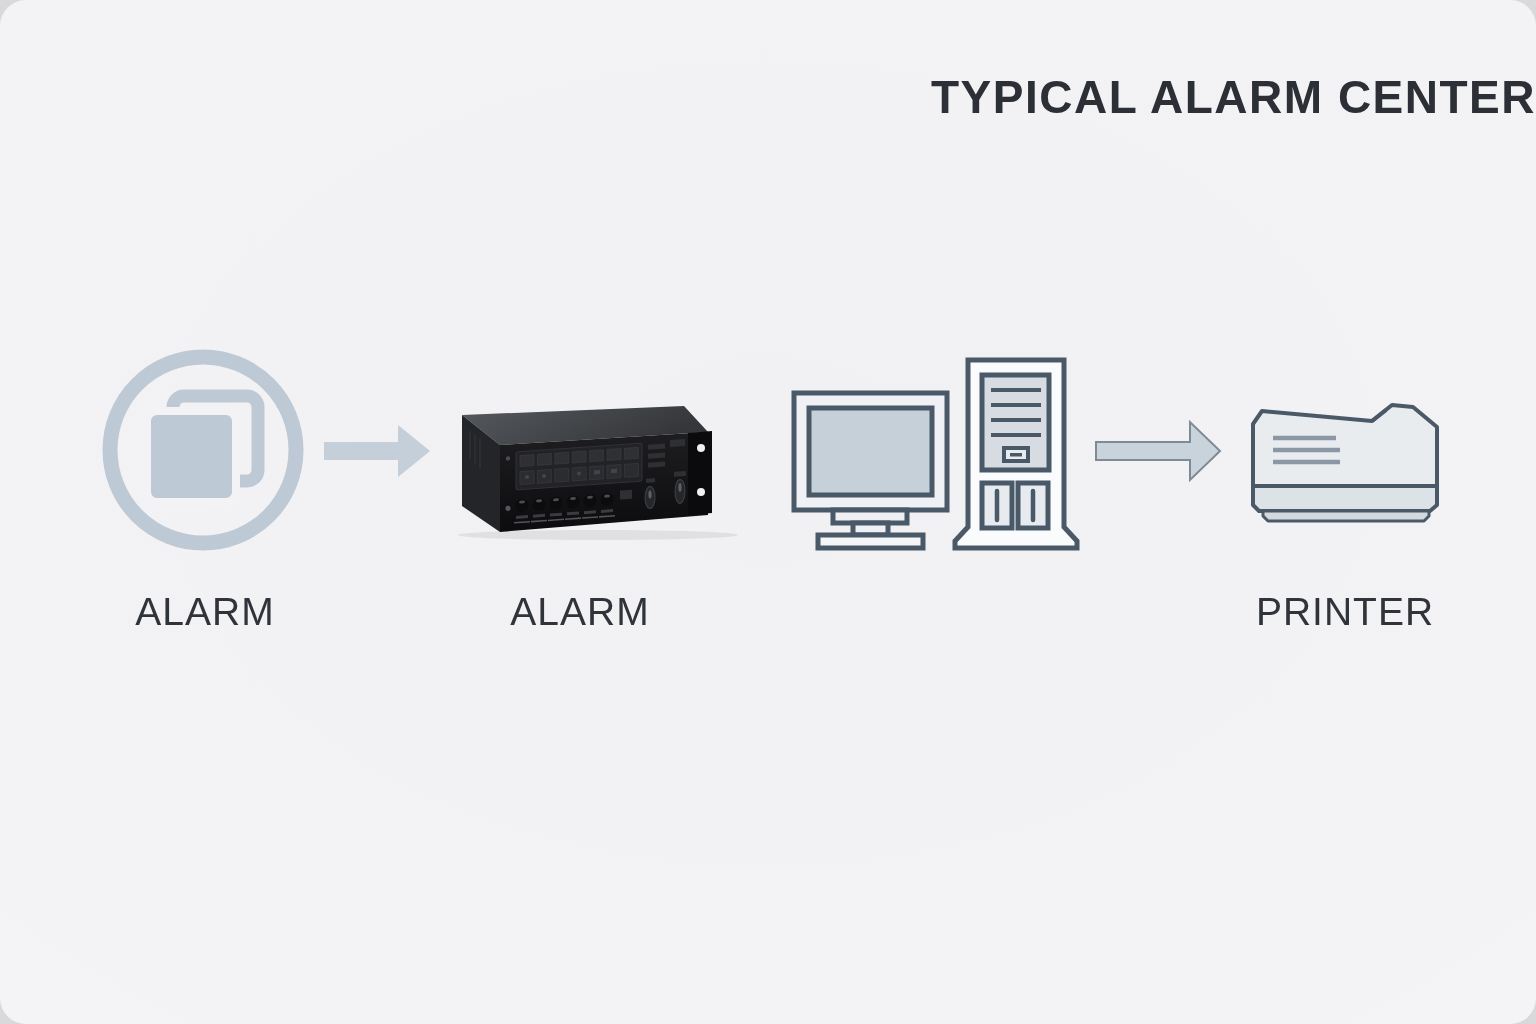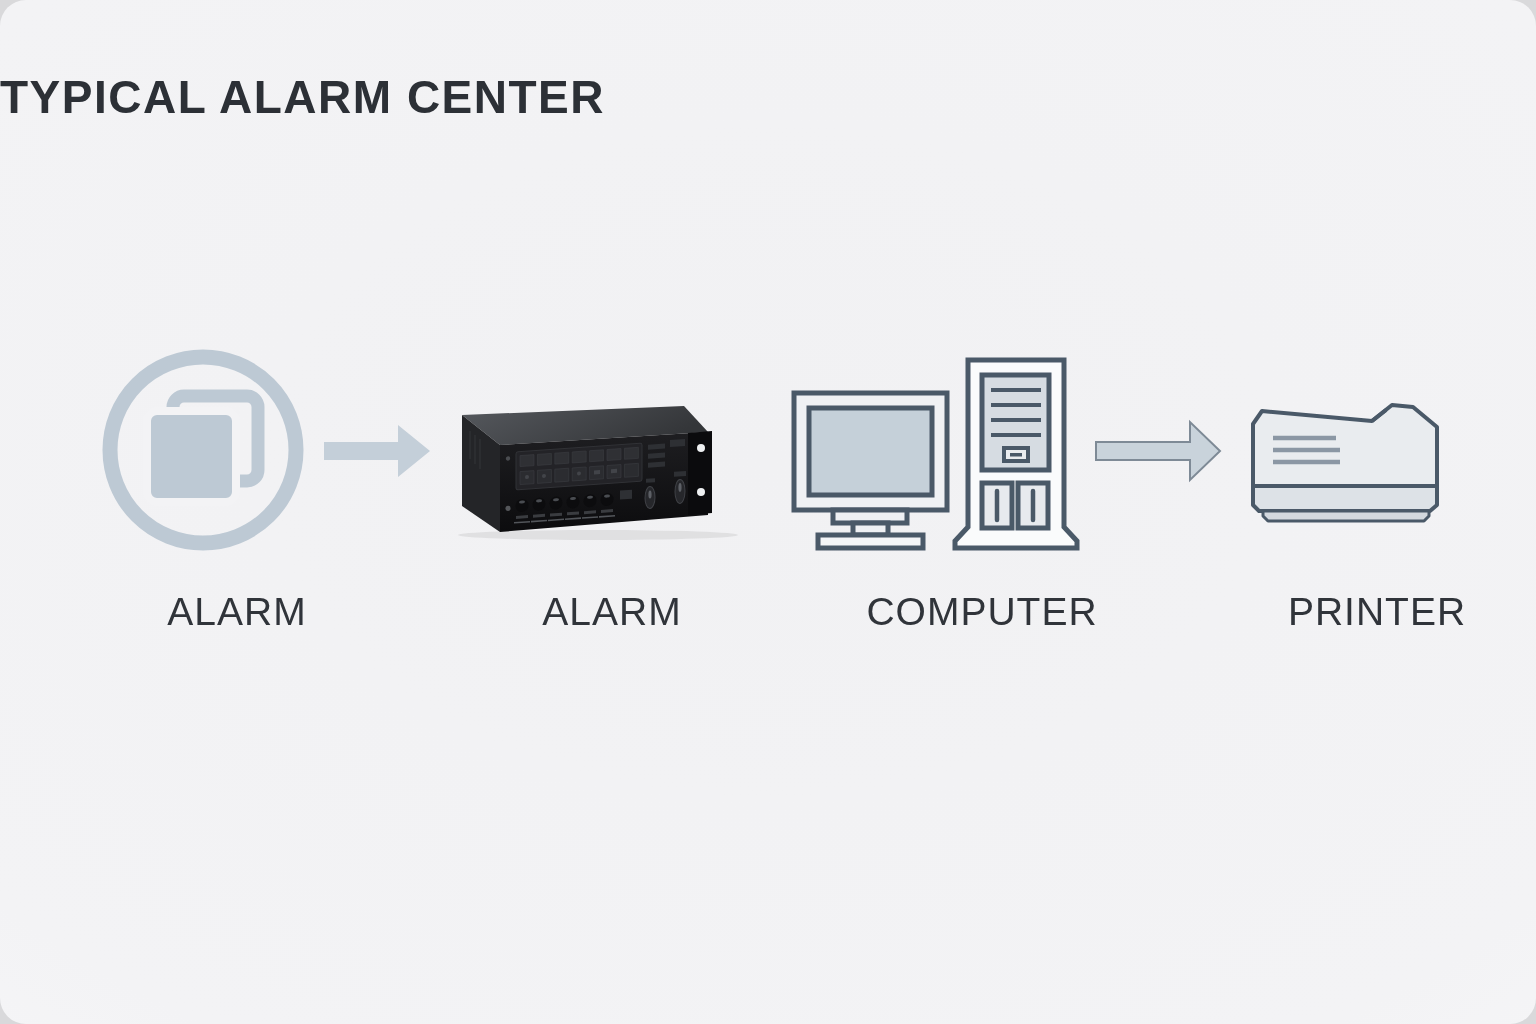--- a/index.html
+++ b/index.html
@@ -9,38 +9,38 @@
     font-family:"Liberation Sans", sans-serif;
     overflow:hidden;
   }
   .card{
     position:absolute;left:0;top:0;width:1536px;height:1024px;
     border-radius:26px;
     background:radial-gradient(120% 120% at 50% 45%, #f1f1f3 0%, #f3f3f5 55%, #fbfbfc 92%);
   }
   .title{
     position:absolute;top:66px;left:0;width:1536px;
-    text-align:left;
+    text-align:right;
     font-size:46px;line-height:63px;font-weight:bold;
     letter-spacing:1.5px;color:#2c3036;
   }
   .title span{display:block;}
   .node-icon{position:absolute;}
   .icon-alarm-input{left:101px;top:348px;width:204px;height:204px;}
   .icon-receiver{left:448px;top:401px;width:300px;height:140px;}
   .icon-computer{left:785px;top:352px;width:300px;height:200px;}
   .icon-printer{left:1243px;top:397px;width:204px;height:130px;}
   .arrow{position:absolute;}
   .arrow-1{left:322px;top:421px;width:110px;height:62px;}
   .arrow-2{left:1094px;top:419px;width:128px;height:64px;}
   .node-label{
     position:absolute;top:584px;width:410px;
     text-align:center;
     font-size:39px;line-height:55px;font-weight:normal;
-    letter-spacing:1px;color:#30343a;padding-left:32px;
+    letter-spacing:1px;color:#30343a;
   }
   .node-label span{display:block;}
   .label-alarm-input{left:0px;}
   .label-alarm-receiver{left:375px;}
   .label-computer{left:745px;}
   .label-printer{left:1140px;}
 </style>
 </head>
 <body>
 
@@ -207,20 +207,17 @@
       <line x1="30" y1="65" x2="97" y2="65"></line>
     </g>
   </svg>
 
   <div class="node-label label-alarm-input">
     <span>ALARM</span>
   </div>
   <div class="node-label label-alarm-receiver">
     <span>ALARM</span>
   </div>
-  <div class="node-label label-computer">
-    <span>COMPUTER</span>
-  </div>
   <div class="node-label label-printer">
     <span>PRINTER</span>
   </div>
 
 </div>
 
 </body></html>

